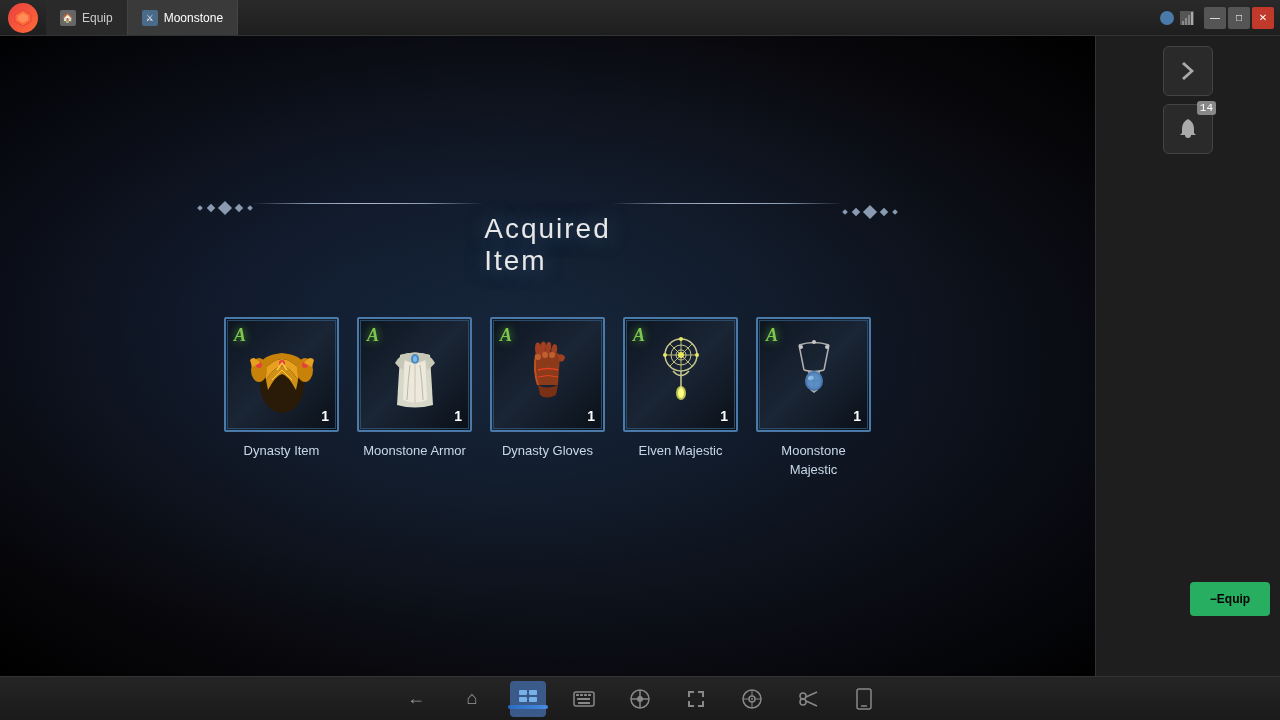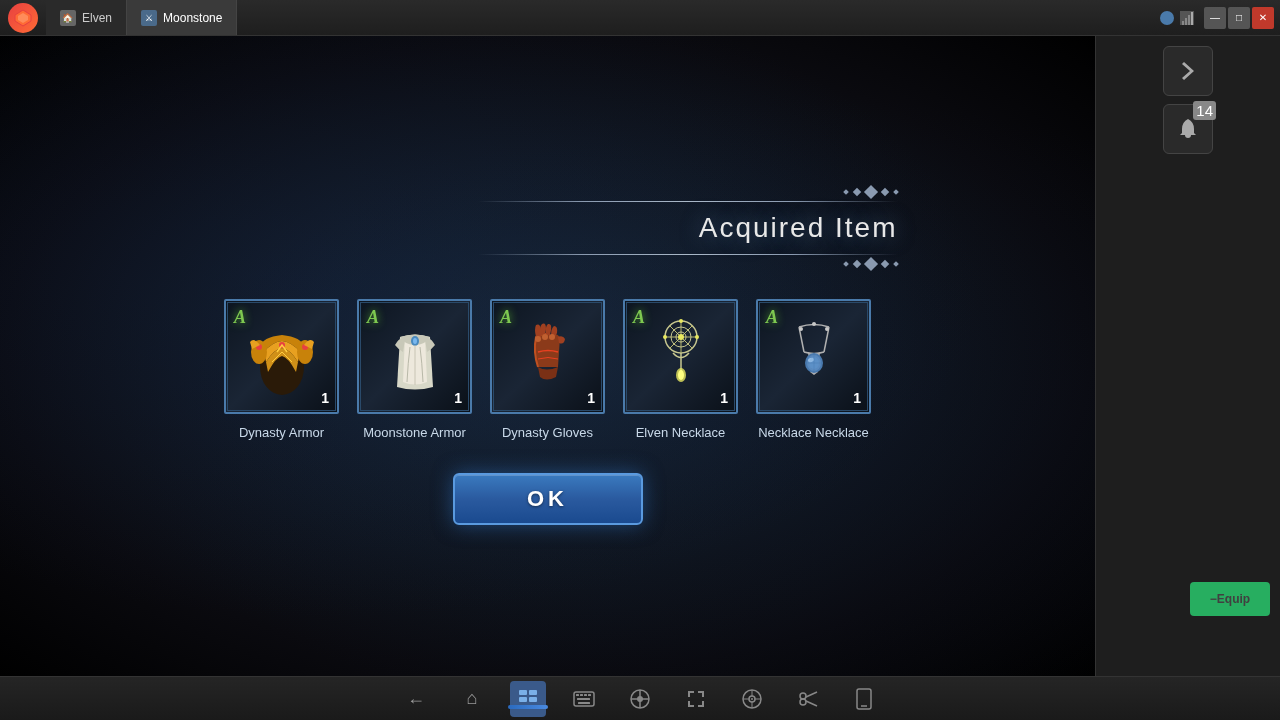--- a/index.html
+++ b/index.html
@@ -135,28 +135,29 @@
       font-size: 18px;
       position: relative;
     }
 
     .sidebar-btn .badge {
       position: absolute;
       top: -4px;
       right: -4px;
       background: #888;
       color: white;
-      font-size: 15px;
+      font-size: 11px;
       padding: 1px 3px;
       border-radius: 3px;
+      font-family: Liberation Mono, monospace;
     }
 
     .equip-btn {
       background: #27ae60;
-      color: #404040;
+      color: #000000;
       font-size: 12px;
       font-weight: bold;
       width: 80px;
       height: 34px;
       border-radius: 4px;
       cursor: pointer;
       border: none;
       display: flex; align-items: center; justify-content: center;
       position: absolute;
       bottom: 60px;
@@ -183,22 +184,21 @@
       flex-direction: column;
       align-items: center;
       width: 700px;
       position: relative;
     }
 
     
     .dialog-header {
       width: 100%;
       display: flex;
-      flex-direction: column;
-      align-items: flex-end;
+      align-items: flex-start;
       margin-bottom: 30px;
     }
 
     .header-line {
       width: 420px;
       height: 1px;
       background: linear-gradient(to right, transparent, #8a9ab0, #aab8c8, #8a9ab0, transparent);
       position: relative;
     }
 
@@ -395,21 +395,21 @@
   <div class="title-bar">
     <div class="bluestacks-logo">
       <svg width="20" height="20" viewBox="0 0 20 20">
         <polygon points="10,2 18,7 18,13 10,18 2,13 2,7" fill="#ff6b35" stroke="#e84040" stroke-width="1"></polygon>
         <polygon points="10,5 15,8 15,12 10,15 5,12 5,8" fill="#ff8c5a"></polygon>
       </svg>
     </div>
     <div class="title-bar-tabs">
       <div class="tab">
         <div class="tab-icon">🏠</div>
-        <span>Elven</span>
+        <span>Equip</span>
       </div>
       <div class="tab active">
         <div class="tab-icon" style="background:#4a6a8a;">⚔</div>
         <span>Moonstone</span>
       </div>
     </div>
     <div class="title-bar-right-icons">
       <div style="width:14px;height:14px;background:#4a7aaa;border-radius:50%;"></div>
       <div style="width:14px;height:14px;background:#555;">
         <svg width="14" height="14" viewBox="0 0 14 14">
@@ -474,21 +474,21 @@
 
                 <path d="M35,35 L40,28 L45,35" fill="none" stroke="#ffcc40" stroke-width="1.5"></path>
                 <path d="M30,45 L40,35 L50,45" fill="none" stroke="#ffcc40" stroke-width="1"></path>
 
                 <path d="M8,25 Q12,20 18,28 Q14,30 10,32 Z" fill="#e8a020"></path>
                 <path d="M72,25 Q68,20 62,28 Q66,30 70,32 Z" fill="#e8a020"></path>
               </svg>
             </div>
             <span class="item-count">1</span>
           </div>
-          <span class="item-name">Dynasty Armor</span>
+          <span class="item-name">Dynasty Item</span>
         </div>
 
         <div class="item-container">
           <div class="item-slot">
             <span class="item-grade">A</span>
             <div class="item-image">
               <svg width="80" height="80" viewBox="0 0 80 80">
 
                 <path d="M25,20 Q40,15 55,20 L58,70 Q40,75 22,70 Z" fill="#d8d8c8"></path>
                 <path d="M30,20 Q40,16 50,20 L52,65 Q40,70 28,65 Z" fill="#ede8dc"></path>
@@ -565,21 +565,21 @@
 
                 <path d="M32,36 Q40,45 48,36" fill="none" stroke="#c8c890" stroke-width="1.5"></path>
 
                 <path d="M40,36 L40,55" stroke="#c8c890" stroke-width="1.5"></path>
                 <ellipse cx="40" cy="58" rx="5" ry="7" fill="#e8e860" opacity="0.8"></ellipse>
                 <ellipse cx="40" cy="58" rx="3" ry="5" fill="#ffff80"></ellipse>
               </svg>
             </div>
             <span class="item-count">1</span>
           </div>
-          <span class="item-name">Elven Necklace</span>
+          <span class="item-name">Elven Majestic</span>
         </div>
 
         <div class="item-container">
           <div class="item-slot">
             <span class="item-grade">A</span>
             <div class="item-image">
               <svg width="80" height="80" viewBox="0 0 80 80">
 
                 <path d="M25,10 Q40,5 55,10" fill="none" stroke="#b0b0b0" stroke-width="1.5"></path>
                 <path d="M25,10 L30,35" stroke="#b0b0b0" stroke-width="1.5"></path>
@@ -598,26 +598,25 @@
 
                 <ellipse cx="37" cy="43" rx="3" ry="2" fill="rgba(200,230,255,0.6)" transform="rotate(-20,37,43)"></ellipse>
                 <ellipse cx="40" cy="46" rx="5" ry="6" fill="rgba(100,160,220,0.3)"></ellipse>
 
                 <line x1="31" y1="46" x2="49" y2="46" stroke="#3a6a9f" stroke-width="0.5" opacity="0.5"></line>
                 <line x1="40" y1="36" x2="40" y2="56" stroke="#3a6a9f" stroke-width="0.5" opacity="0.5"></line>
               </svg>
             </div>
             <span class="item-count">1</span>
           </div>
-          <span class="item-name">Necklace Necklace</span>
+          <span class="item-name">Moonstone Majestic</span>
         </div>
 
       </div>
 
-      <button class="ok-button">OK</button>
 
     </div>
   </div>
 
   <div class="right-sidebar">
     <div class="sidebar-btn">
       <svg width="24" height="24" viewBox="0 0 24 24">
         <path d="M8,3 L18,12 L8,21 L6,19 L14,12 L6,5 Z" fill="#aaa"></path>
       </svg>
     </div>

